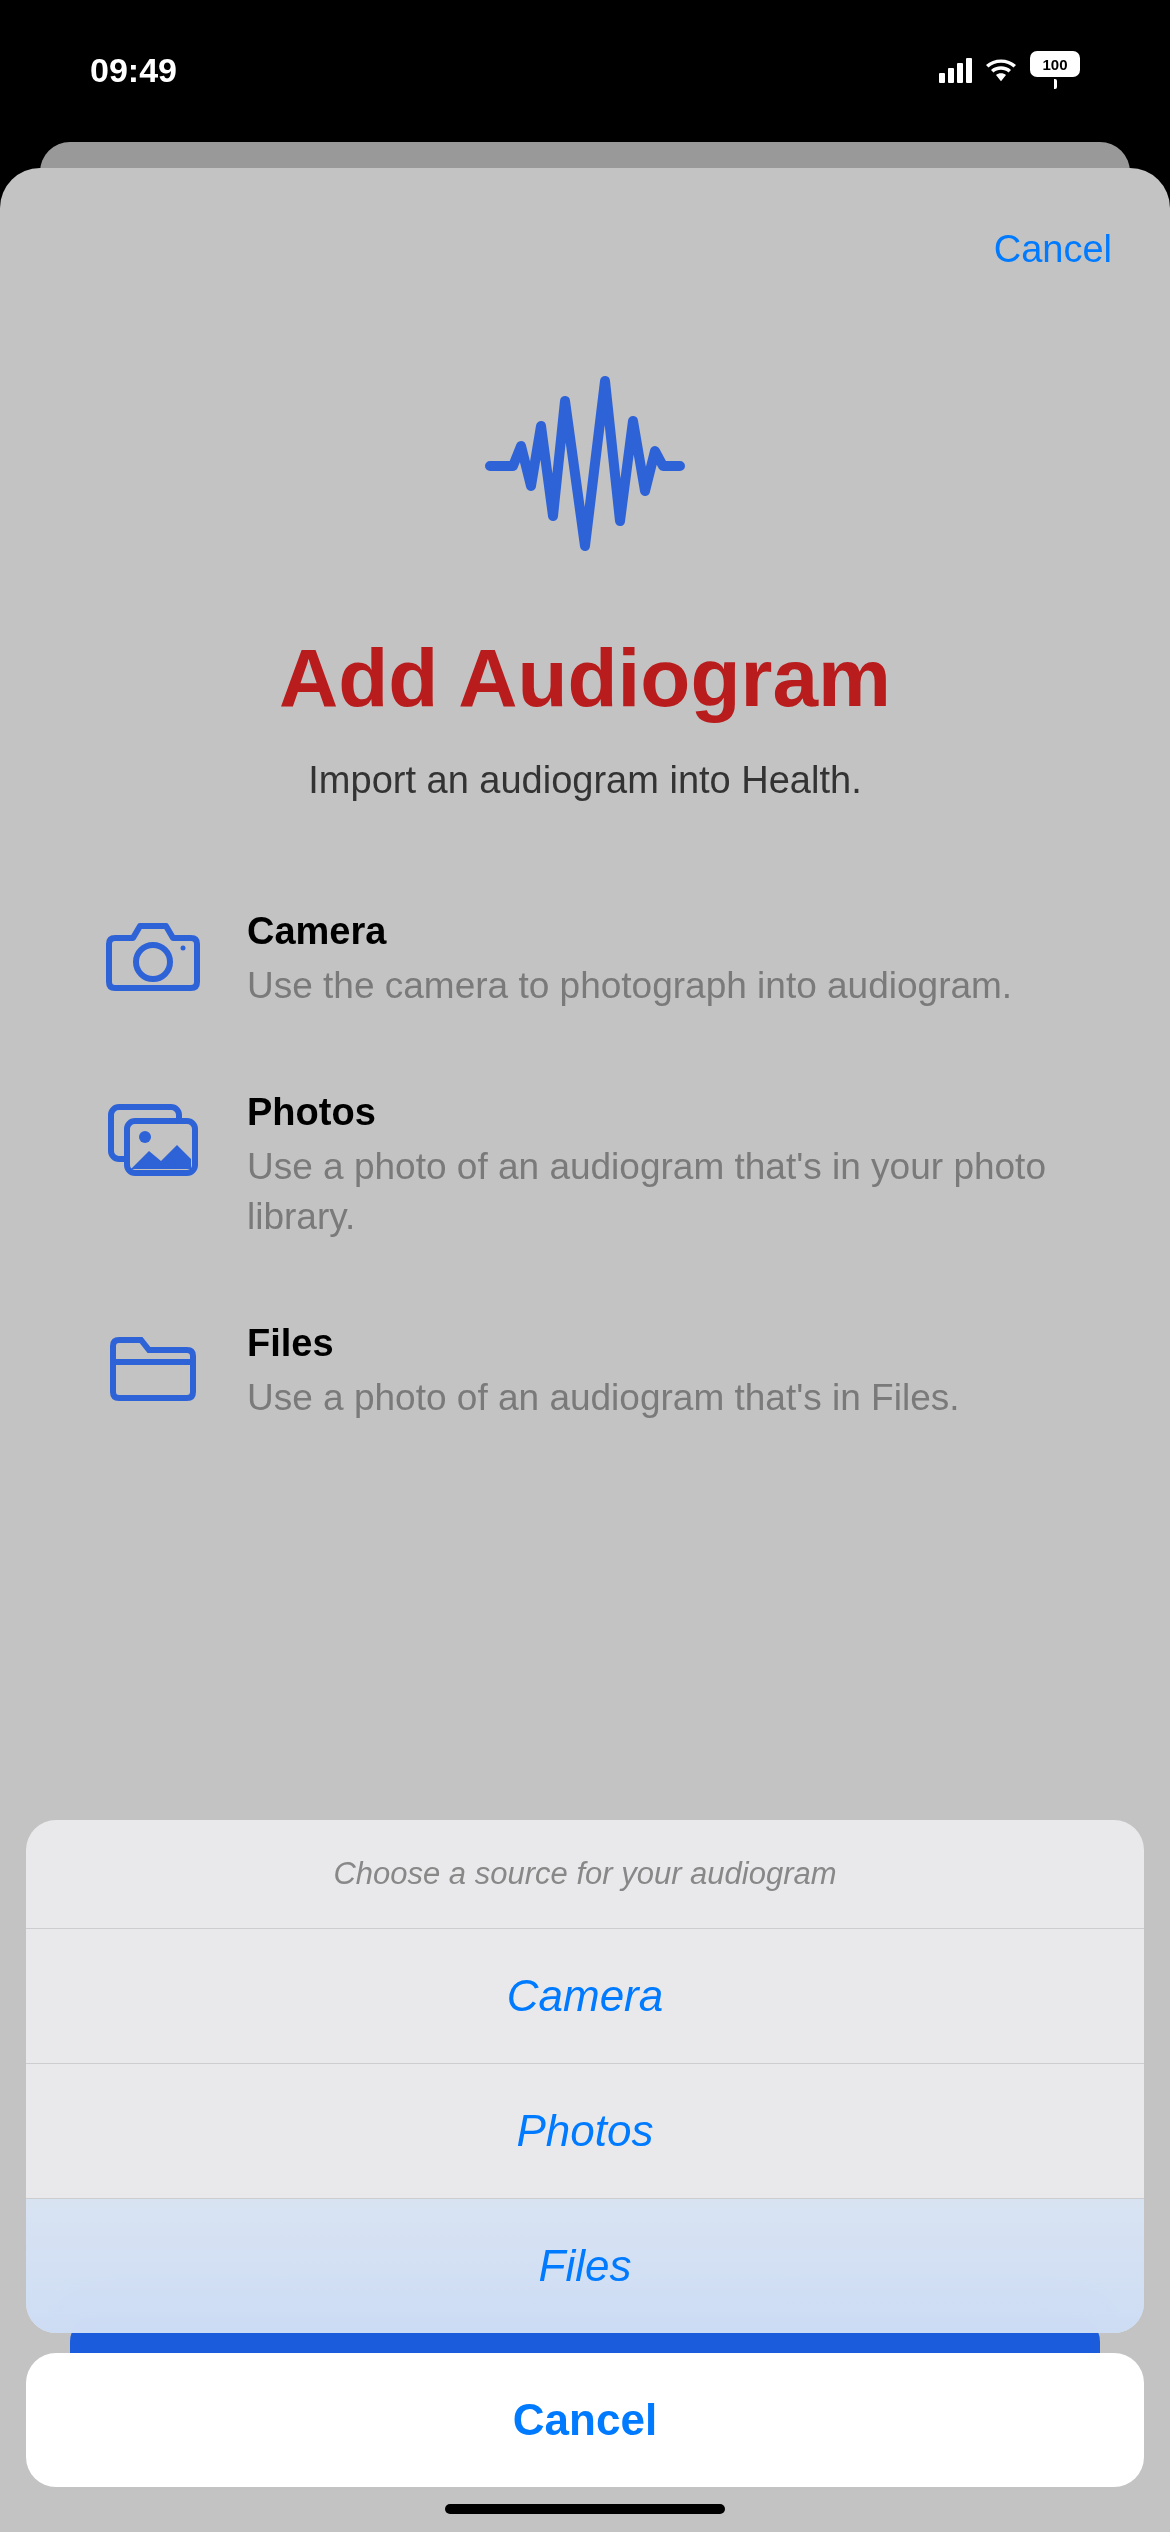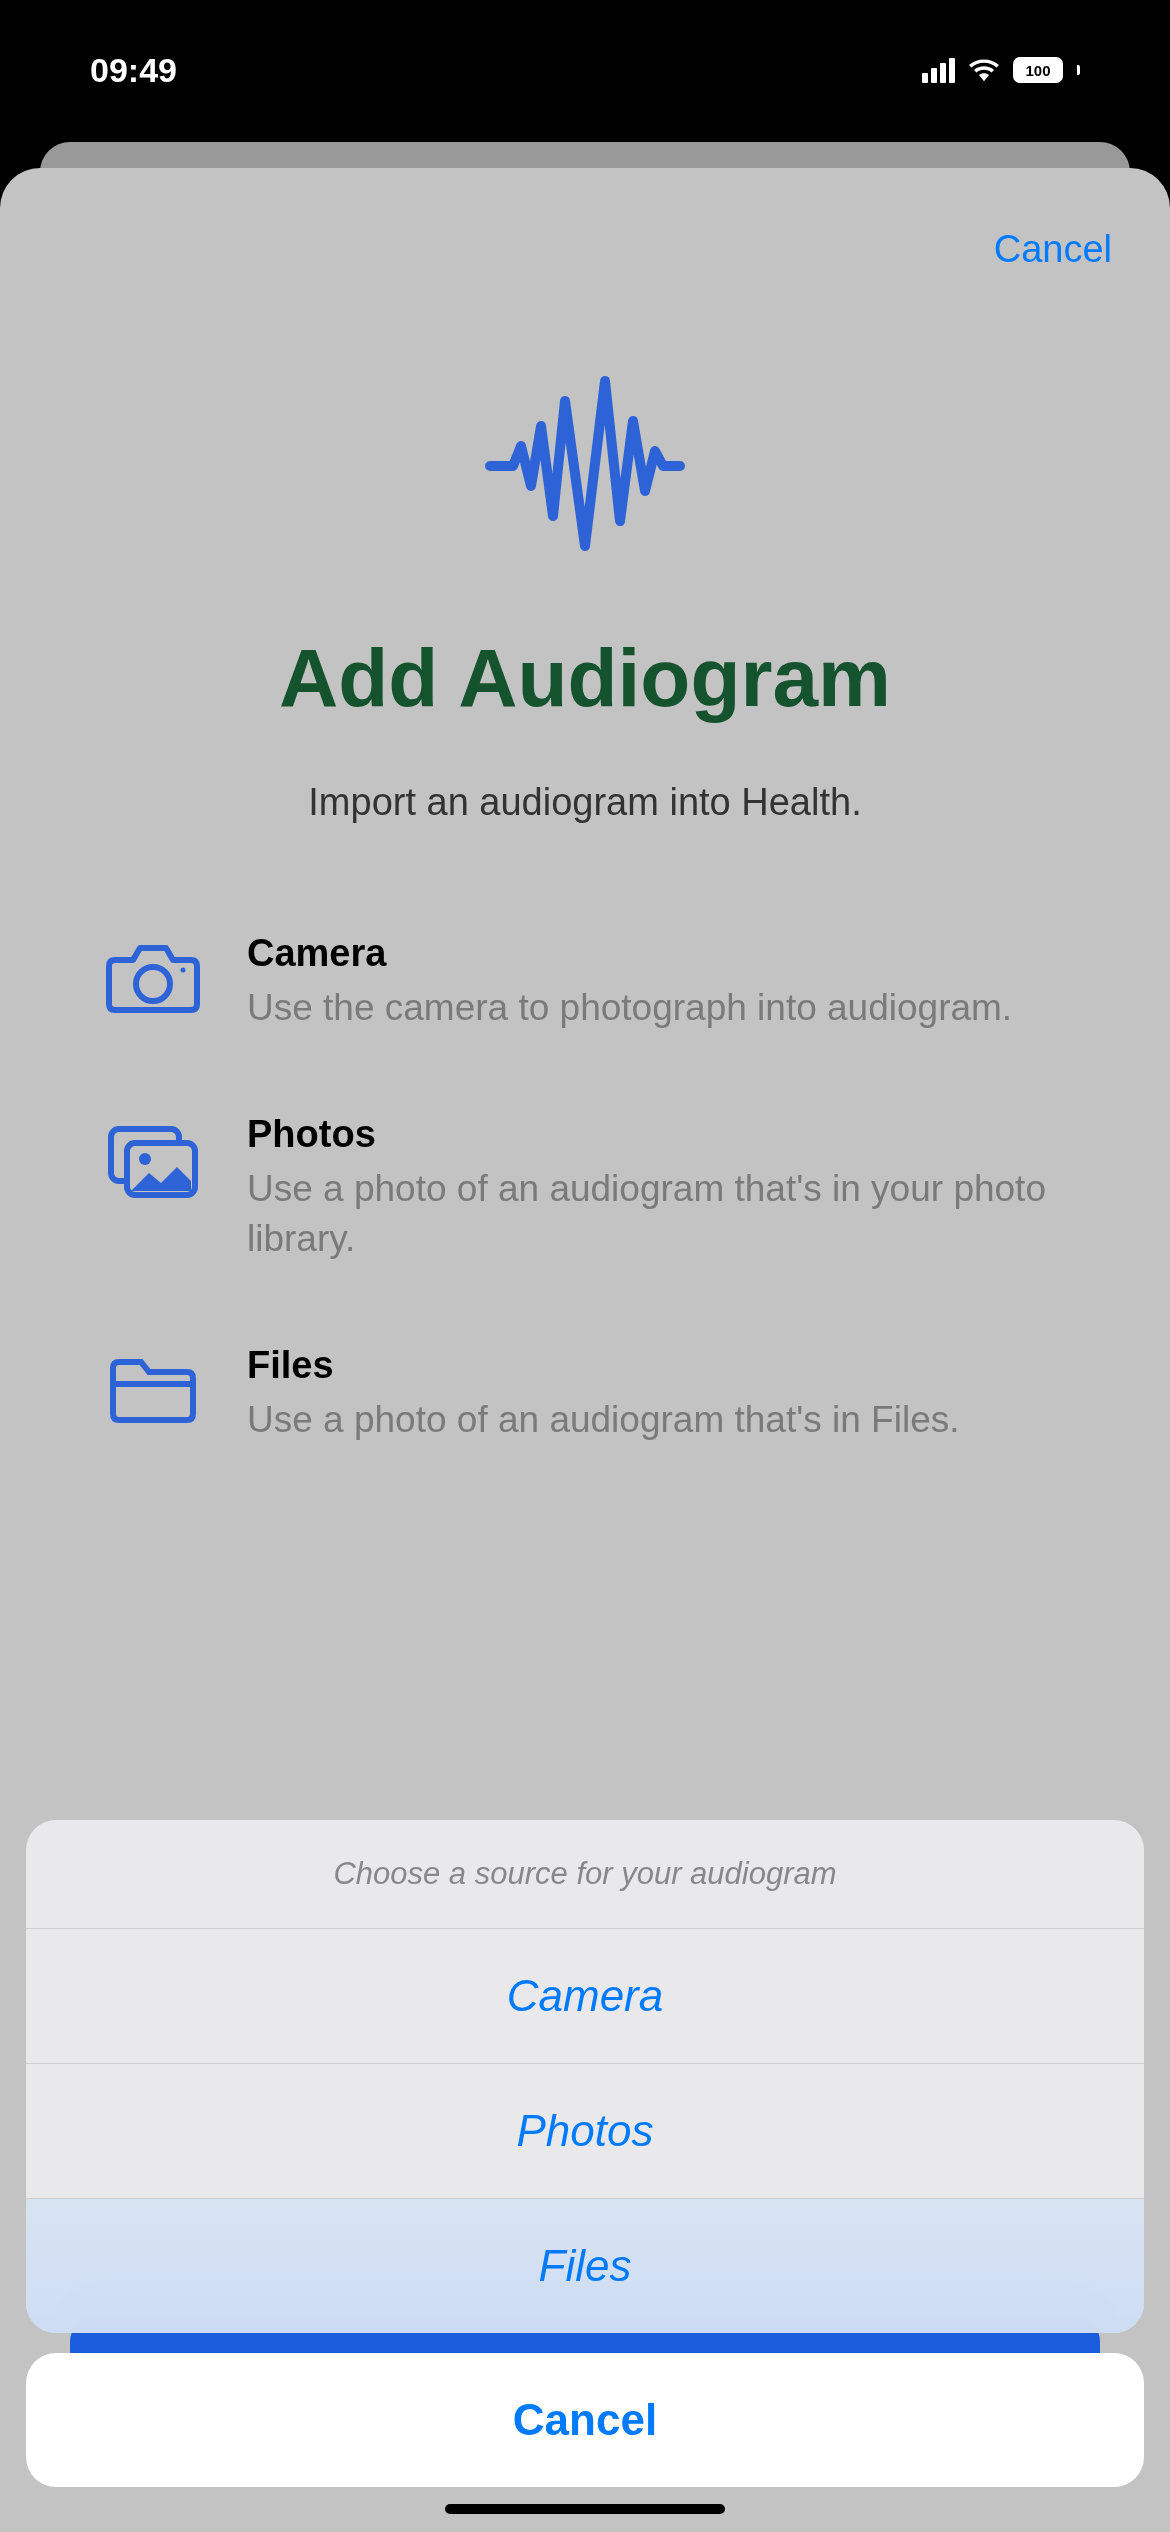--- a/index.html
+++ b/index.html
@@ -49,21 +49,22 @@
     .sb2 { height: 15px; }
     .sb3 { height: 20px; }
     .sb4 { height: 25px; }
     .wifi-icon {
       width: 30px;
       height: 24px;
     }
     .battery {
       display: flex;
       align-items: center;
-      gap: 14px;
+      gap: 2px;
+      flex-direction: column;
     }
     .battery-body {
       width: 50px;
       height: 26px;
       border: 2px solid #fff;
       border-radius: 7px;
       background: #fff;
       display: flex;
       align-items: center;
       justify-content: center;
@@ -108,22 +109,22 @@
     .hero-icon {
       display: flex;
       justify-content: center;
       margin-top: 100px;
       margin-bottom: 70px;
     }
     .page-title {
       text-align: center;
       font-size: 82px;
       font-weight: 700;
-      color: #14532d;
-      margin-bottom: 56px;
+      color: #b91c1c;
+      margin-bottom: 34px;
     }
     .page-subtitle {
       text-align: center;
       font-size: 38px;
       color: #333;
       margin-bottom: 108px;
     }
     .option-list {
       padding: 0 55px;
     }

